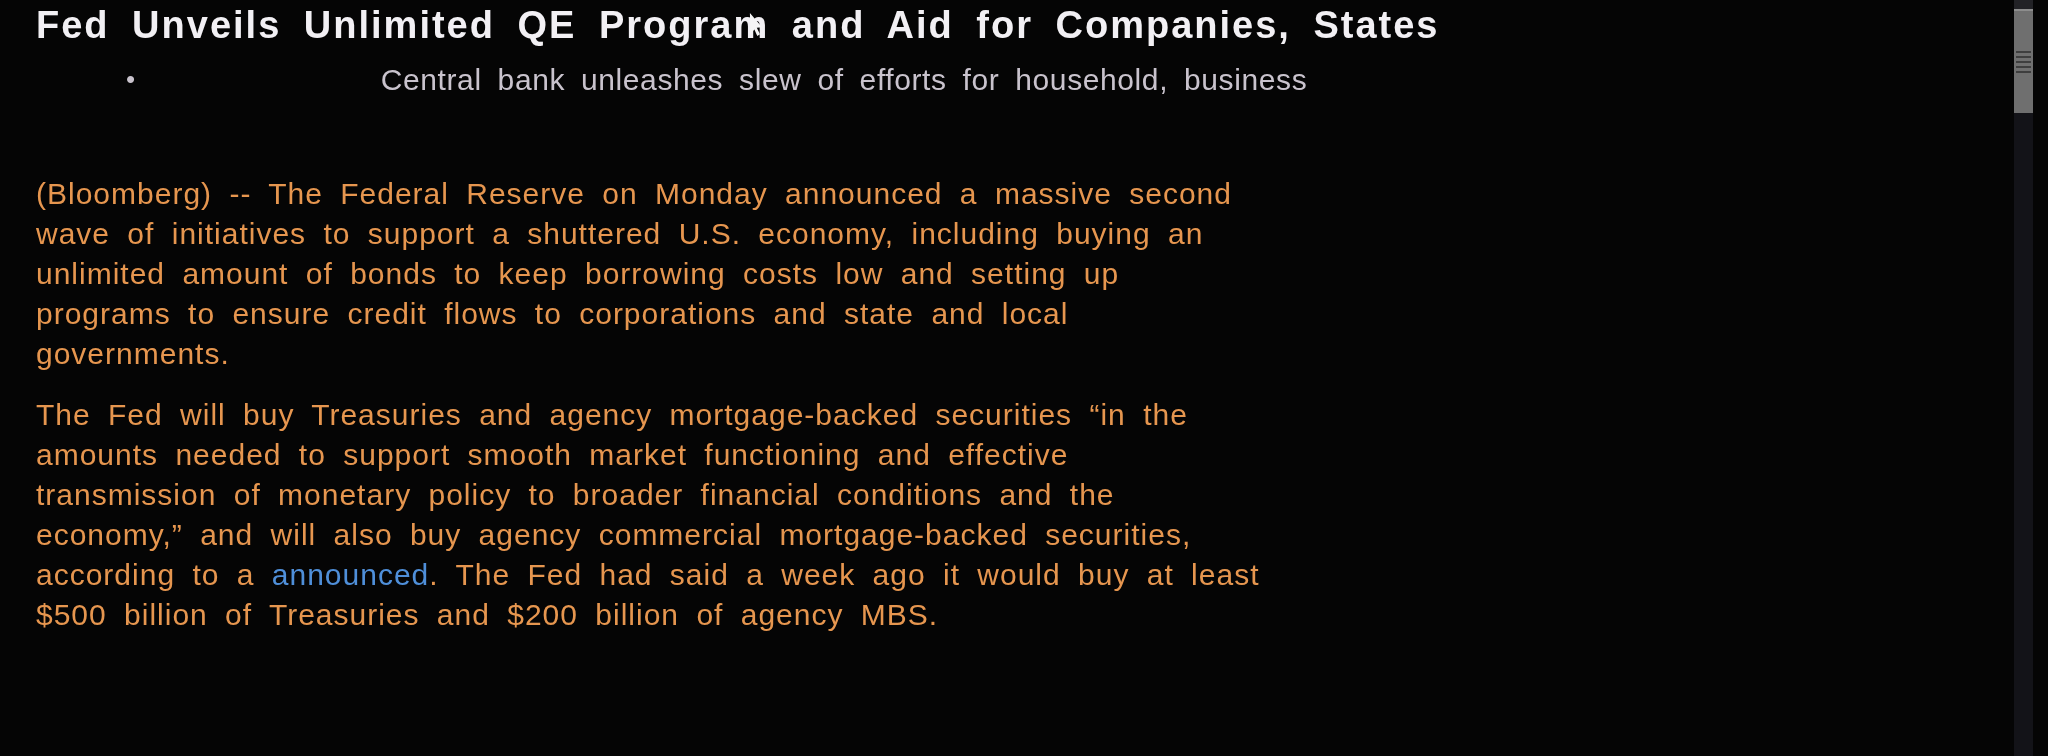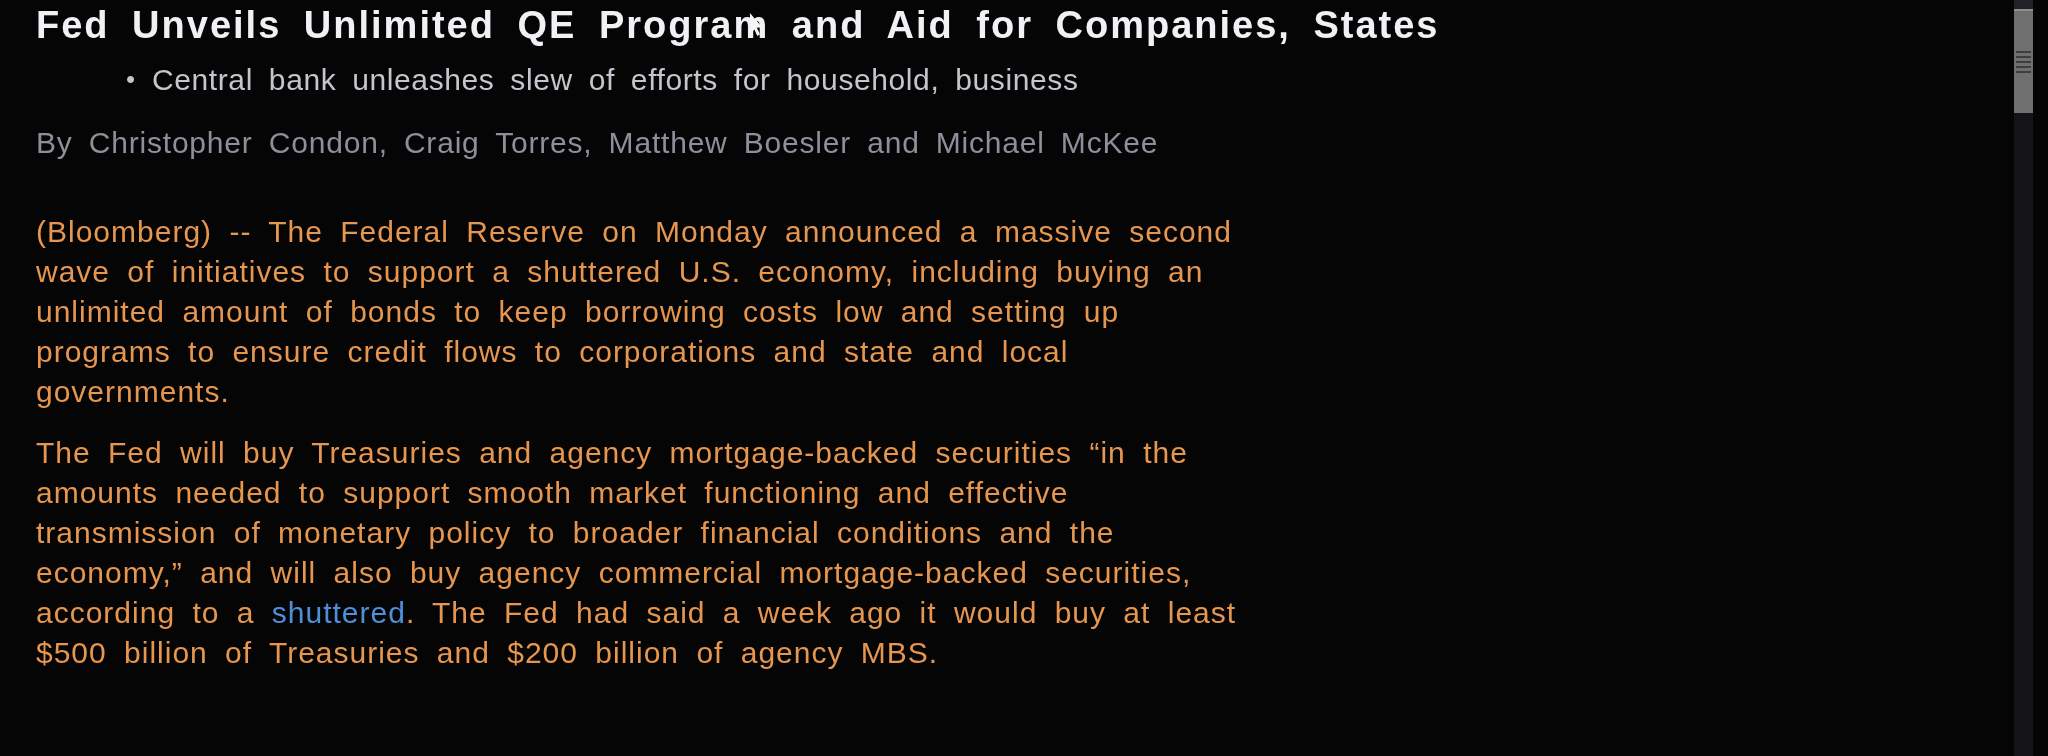--- a/index.html
+++ b/index.html
@@ -39,36 +39,36 @@
   .bullets{
     margin:14px 0 0 0;
     padding-left:116px;
     list-style:none;
     font-size:30px;
     line-height:37px;
     color:var(--bullet-text);
     letter-spacing:0.6px;
     word-spacing:7px;
   }
-  .bullets li{position:relative;}
+  .bullets li{position:relative;text-align:center;}
   .bullets li::before{
     content:"\2022";
     position:absolute;
     left:-26px;
     font-size:26px;
     color:var(--bullet-text);
   }
   .byline{
     margin-top:28px;
     font-size:30px;
     color:var(--byline-text);
     letter-spacing:0.8px;
     word-spacing:7px;
   }
-  .body-copy{margin-top:52px;}
+  .body-copy{margin-top:76px;}
   .para{
     margin:0 0 21px 0;
     font-size:30px;
     line-height:40px;
     color:var(--body-text);
     letter-spacing:1px;
     word-spacing:8px;
     white-space:pre-line;
   }
   .para a.link{
@@ -119,33 +119,32 @@
 </head>
 <body>
 
 <div class="article">
   <h1 class="headline">Fed Unveils Unlimited QE Program and Aid for Companies, States</h1>
 
   <ul class="bullets">
       <li>Central bank unleashes slew of efforts for household, business</li>
     </ul>
 
-  <div class="byline">By Christopher Condon, Craig Torres, Matthew Boesler and Michael McKee</div>
 
   <div class="body-copy">
       <p class="para"><span>(Bloomberg) -- The Federal Reserve on Monday announced a massive second
 wave of initiatives to support a shuttered U.S. economy, including buying an
 unlimited amount of bonds to keep borrowing costs low and setting up
 programs to ensure credit flows to corporations and state and local
 governments.</span></p>
       <p class="para"><span>The Fed will buy Treasuries and agency mortgage-backed securities “in the
 amounts needed to support smooth market functioning and effective
 transmission of monetary policy to broader financial conditions and the
 economy,” and will also buy agency commercial mortgage-backed securities,
-according to a </span><a class="link" href="#">shuttered</a><span>. The Fed had said a week ago it would buy at least
+according to a </span><a class="link" href="#">announced</a><span>. The Fed had said a week ago it would buy at least
 $500 billion of Treasuries and $200 billion of agency MBS.</span></p>
     </div>
 </div>
 
 <div class="scrollbar">
   <div class="top-cap"></div>
   <div class="scroll-thumb">
     <div class="scroll-grip"></div>
   </div>
 </div>

